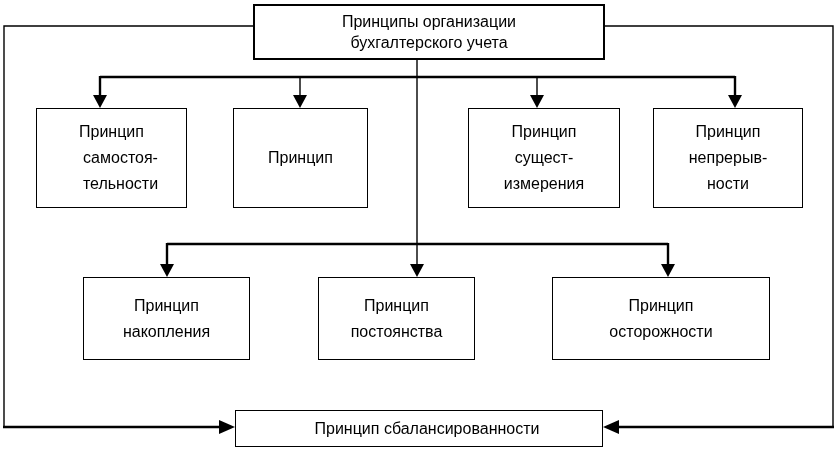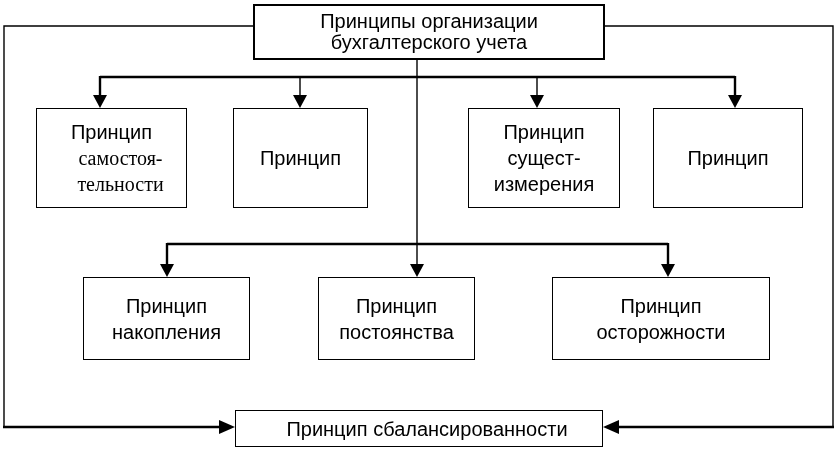--- a/index.html
+++ b/index.html
@@ -27,21 +27,21 @@
   .box {
     position: absolute;
     box-sizing: border-box;
     background: #ffffff;
     border: 1.5px solid #000000;
     display: flex;
     flex-direction: column;
     align-items: center;
     justify-content: center;
     text-align: center;
-    font-size: 20px;
+    font-size: 16px;
     z-index: 1;
   }
   .pre { white-space: pre-line; }
   .top-box {
     left: 253px; top: 4px; width: 352px; height: 56px;
     border-width: 2px;
     line-height: 21px;
   }
   .r1 { top: 108px; height: 100px; line-height: 26px; }
   .b1 { left: 36px;  width: 151px; }
@@ -51,21 +51,21 @@
   .r2 { top: 277px; height: 83px; line-height: 26px; }
   .c1 { left: 83px;  width: 167px; }
   .c2 { left: 318px; width: 157px; }
   .c3 { left: 552px; width: 218px; }
   .bottom-box {
     left: 235px; top: 410px; width: 368px; height: 37px;
     line-height: 20px;
     padding-left: 16px;
   }
   .serif {
-    font-family: Liberation Serif, serif;
+    font-family: Liberation Sans, sans-serif;
     margin-left: 18px;
   }
   .thin  { stroke: #000000; stroke-width: 1.4; fill: none; }
   .thick { stroke: #000000; stroke-width: 2.4; fill: none; }
   .arrow { fill: #000000; stroke: none; }
 </style>
 </head>
 <body>
 
 <div class="canvas">
@@ -114,20 +114,22 @@
   <div class="box r1 b2">
     <span>Принцип</span>
   </div>
   <div class="box r1 b3">
     <span>Принцип</span>
     <span class="pre">сущест-
 измерения</span>
   </div>
   <div class="box r1 b4">
     <span>Принцип</span>
+    <span class="pre">непрерыв-
+ности</span>
   </div>
 
   <div class="box r2 c1">
     <span class="pre">Принцип
 накопления</span>
   </div>
   <div class="box r2 c2">
     <span class="pre">Принцип
 постоянства</span>
   </div>

